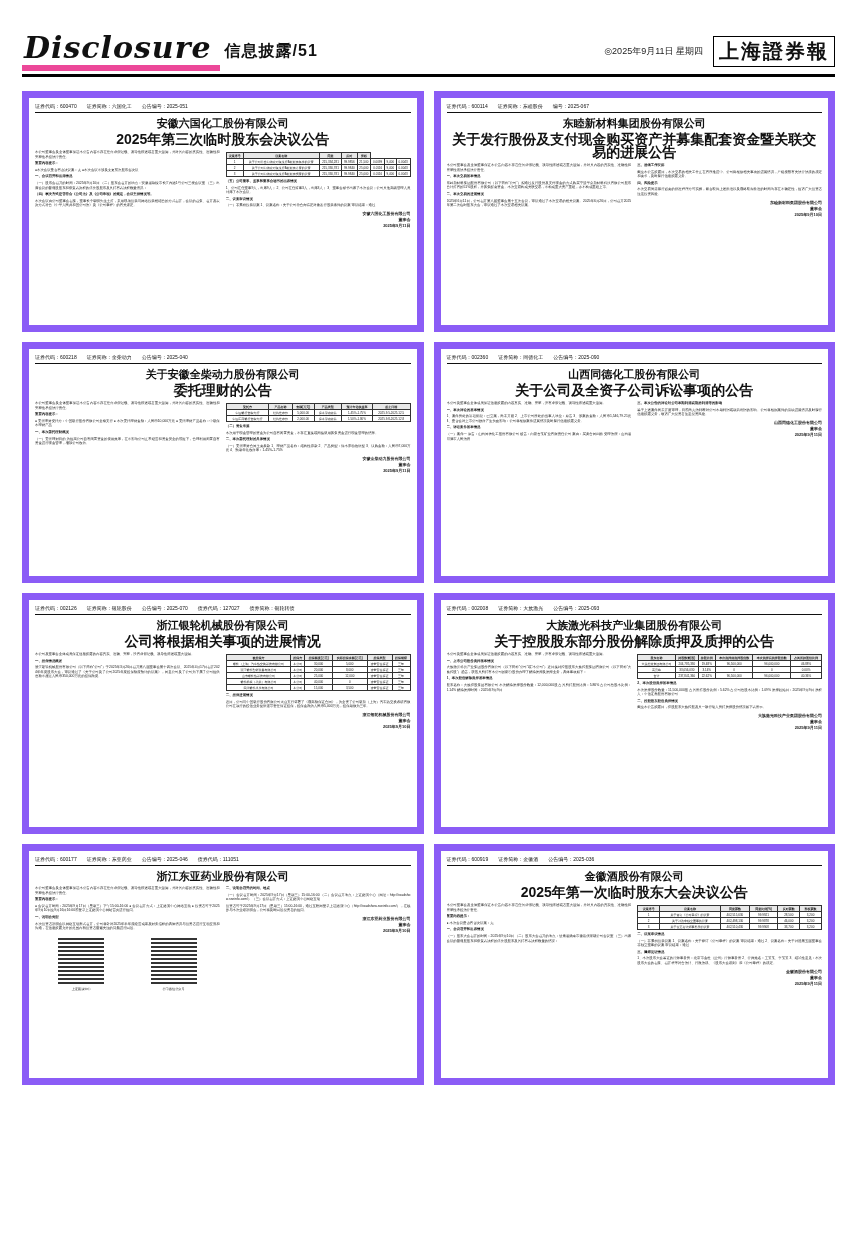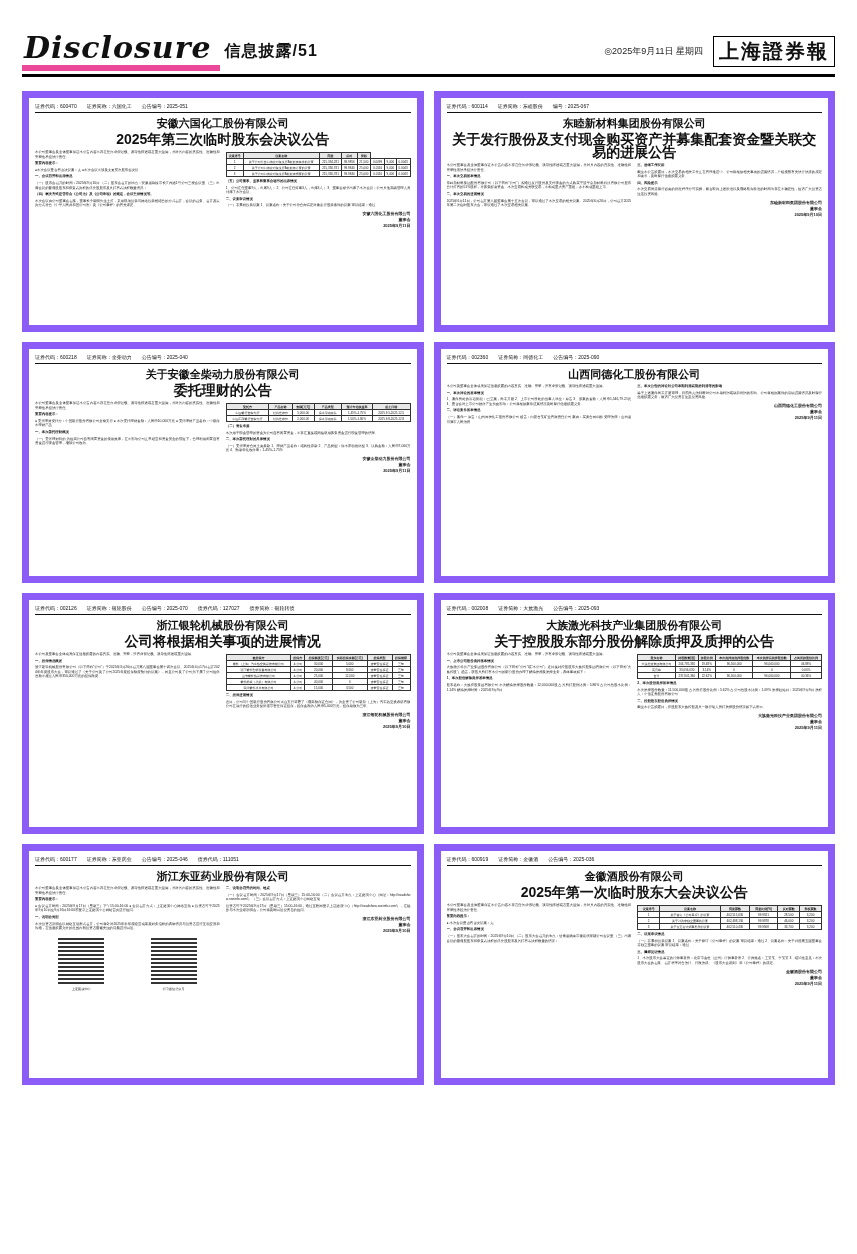--- a/index.html
+++ b/index.html
@@ -310,20 +310,21 @@
           </div>
         </div>
       </div>
       <div class="card">
         <div class="codeline">
           <span>证券代码：002360</span>
           <span>证券简称：同德化工</span>
           <span>公告编号：2025-090</span>
         </div>
         <div class="title">山西同德化工股份有限公司</div>
+        <div class="subtitle">关于公司及全资子公司诉讼事项的公告</div>
         <div class="cols">
           <div class="col">
             <p>本公司及董事会全体成员保证信息披露的内容真实、准确、完整，没有虚假记载、误导性陈述或重大遗漏。</p>
             <p class="h">一、本次诉讼的基本情况</p>
             <p>1、案件所处的诉讼阶段：已立案，尚未开庭
 2、上市公司所处的当事人地位：原告
 3、涉案的金额：人民币1,546,79.21元
 4、是否会对上市公司损益产生负面影响：公司将根据案件进展情况及时履行信息披露义务。</p>
             <p class="h">二、诉讼案件基本情况</p>
             <p>（一）案件一

